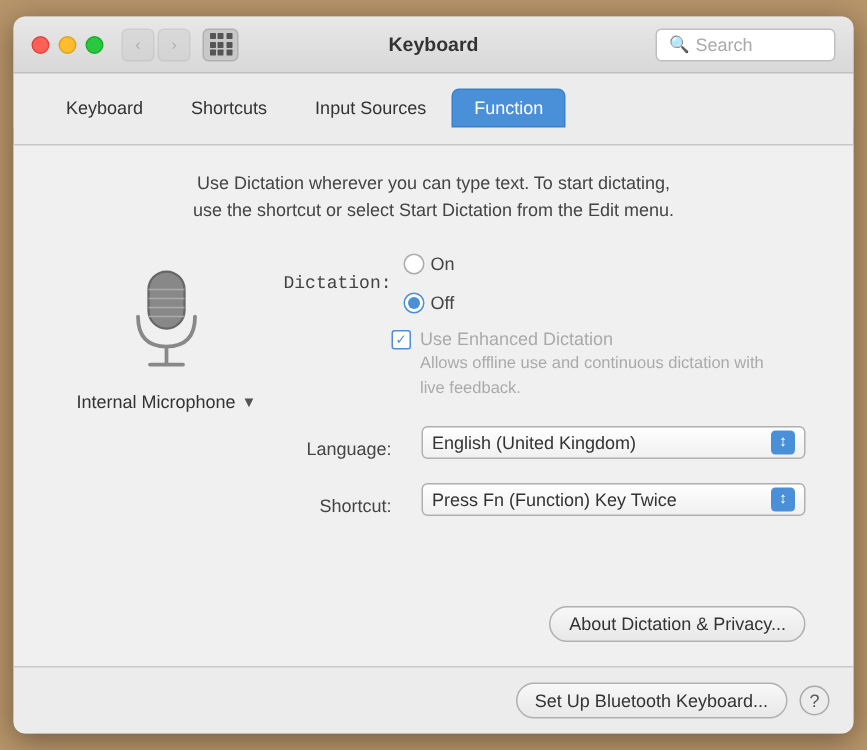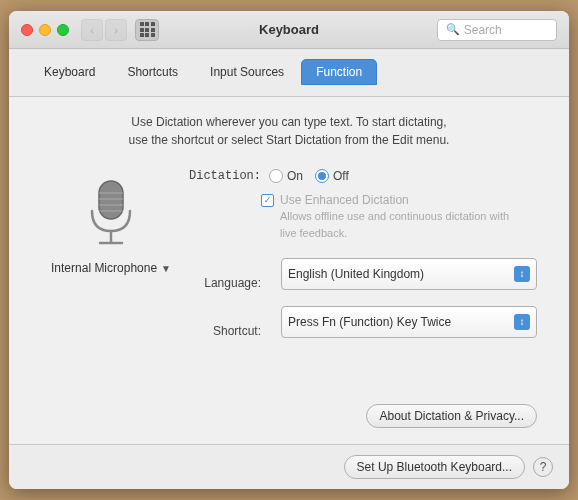--- a/index.html
+++ b/index.html
@@ -239,20 +239,21 @@
       width: 80px;
       flex-shrink: 0;
       font-family: Liberation Mono, monospace;
     }
 
     
     .radio-group {
       display: flex;
       align-items: flex-start;
       gap: 12px;
+      flex-direction: column;
     }
 
     .radio-option {
       display: flex;
       align-items: center;
       gap: 4px;
       cursor: pointer;
     }
 
     .radio-circle {
@@ -338,21 +339,21 @@
     .dropdown-label {
       font-size: 12px;
       color: #444;
       text-align: right;
       width: 80px;
       flex-shrink: 0;
     }
 
     .dropdown {
       flex: 1;
-      height: 32px;
+      height: 22px;
       border: 1px solid #b0b0b0;
       border-radius: 4px;
       background: linear-gradient(to bottom, #ffffff, #f0f0f0);
       display: flex;
       align-items: center;
       padding: 0 6px;
       cursor: pointer;
       position: relative;
     }
 

